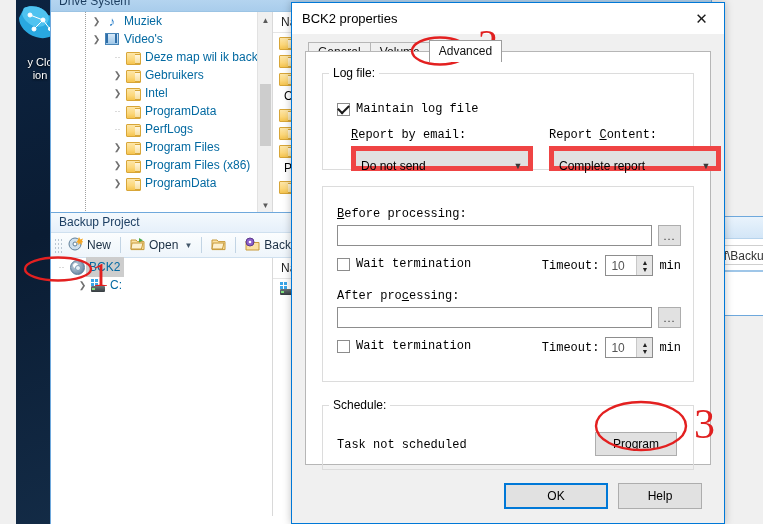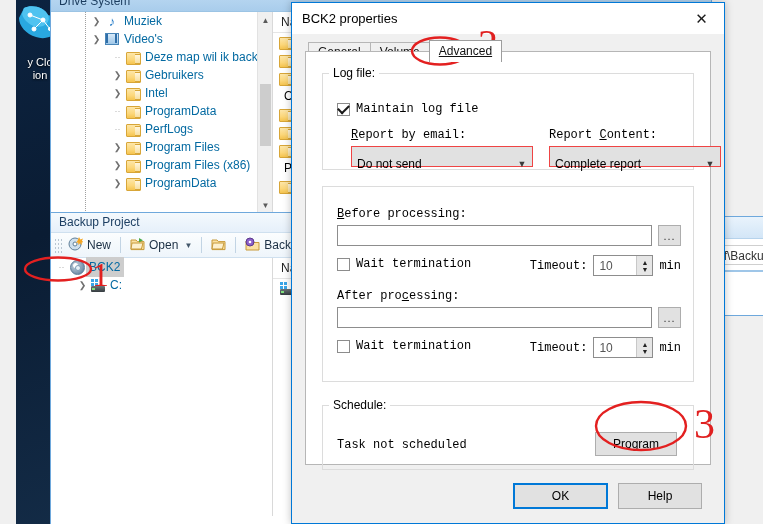--- a/index.html
+++ b/index.html
@@ -226,21 +226,21 @@
     position: relative; height: 22px; margin: 6px 0 0 16px;
     display: flex; align-items: flex-end;
   }
   .tab {
     height: 20px; line-height: 19px; padding: 0 9px;
     background: #f0f0f0; border: 1px solid #b6b6b6; border-bottom: none;
     font-size: 12px; color: #111; margin-right: -1px;
   }
   .tab.active {
     background: #fff; height: 22px; line-height: 21px;
-    border-color: #9d9d9d; position: relative; z-index: 3; text-decoration: underline;
+    border-color: #9d9d9d; position: relative; z-index: 3;
   }
   .tabpage {
     position: absolute; left: 13px; top: 48px; right: 13px; bottom: 58px;
     background: #fff; border: 1px solid #b6b6b6;
   }
 
   fieldset.grp {
     position: absolute;
     border: 1px solid #dcdcdc; border-radius: 0;
     margin: 0; padding: 0;
@@ -259,37 +259,37 @@
     display: inline-flex; align-items: center; justify-content: center;
     flex: 0 0 13px;
   }
   .chk.on::after {
     content: ""; width: 9px; height: 5px;
     border-left: 2px solid #1a1a1a; border-bottom: 2px solid #1a1a1a;
     transform: rotate(-45deg) translate(1px,-1px);
   }
 
   .combo {
-    height: 21px; background: #e1e1e1; border: 1px solid #ef4444;
+    height: 21px; background: #e1e1e1; border: 5px solid #ef4444;
     display: flex; align-items: center; padding: 15px 2px 0 5px;
     font-size: 12px; color: #000;
   }
   .combo .cv { flex: 1; white-space: nowrap; overflow: hidden; }
   .combo .cc { width: 16px; text-align: center; font-size: 9px; color: #3a3a3a; }
 
   .textbox {
     height: 21px; background: #fff; border: 1px solid #8d8d8d;
   }
   .btn-dots {
     width: 23px; height: 21px; background: #e1e1e1; border: 1px solid #adadad;
     display: flex; align-items: center; justify-content: center;
     font-size: 11px; color: #333; letter-spacing: 1px; line-height: 6px;
   }
   .spin {
-    width: 60px; height: 21px; background: #fff; border: 1px solid #8d8d8d;
+    width: 48px; height: 21px; background: #fff; border: 1px solid #8d8d8d;
     display: flex; align-items: center;
   }
   .spin .sv { flex: 1; padding-left: 5px; font-size: 12px; color: #555; }
   .spin .sb {
     width: 16px; height: 19px; background: #e6e6e6; border-left: 1px solid #c8c8c8;
     display: flex; flex-direction: column; align-items: center; justify-content: center;
     font-size: 7px; color: #222; line-height: 7px;
   }
   .btn {
     background: #e1e1e1; border: 1px solid #adadad;
@@ -663,21 +663,21 @@
       </fieldset>
 
       <fieldset class="grp" style="left:16px; top:346px; right:16px; height:72px;">
         <legend>Schedule:</legend>
         <div class="lbl-txt" style="position:absolute; left:14px; top:26px;">Task not scheduled</div>
         <div class="btn" style="position:absolute; right:16px; top:20px; width:82px; height:24px;">Program</div>
       </fieldset>
     </div>
 
     <div style="position:absolute; left:0; right:0; bottom:14px; height:26px; display:flex; justify-content:flex-end; gap:10px; padding-right:22px;">
-      <div class="btn default" style="width:95px;height:26px;">OK</div>
+      <div class="btn default" style="width:104px;height:26px;">OK</div>
       <div class="btn" style="width:84px;height:26px;">Help</div>
     </div>
   </div>
 
   <div class="ink" style="left:22px; top:256px;">
     <svg width="72" height="26" viewBox="0 0 72 26">
       <ellipse cx="36" cy="13" rx="33" ry="11.5" fill="none" stroke="#e32020" stroke-width="2.4"></ellipse>
     </svg>
   </div>
   <div class="ink-num" style="left:92px; top:258px; font-size:34px;">1</div>

